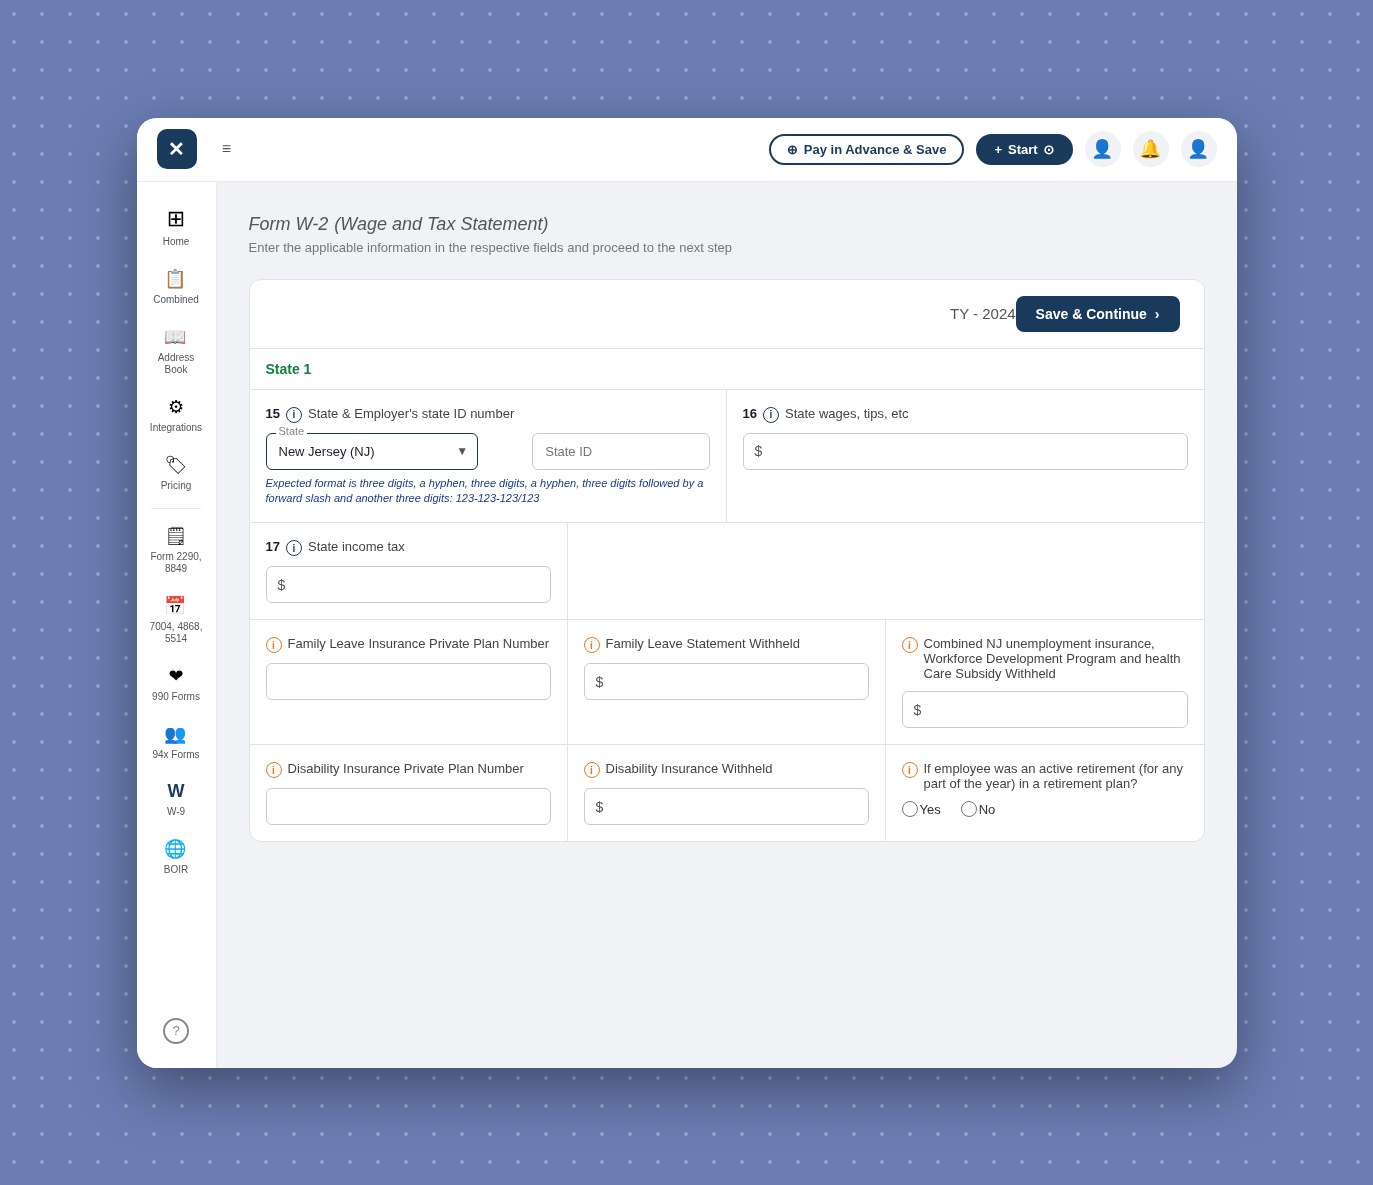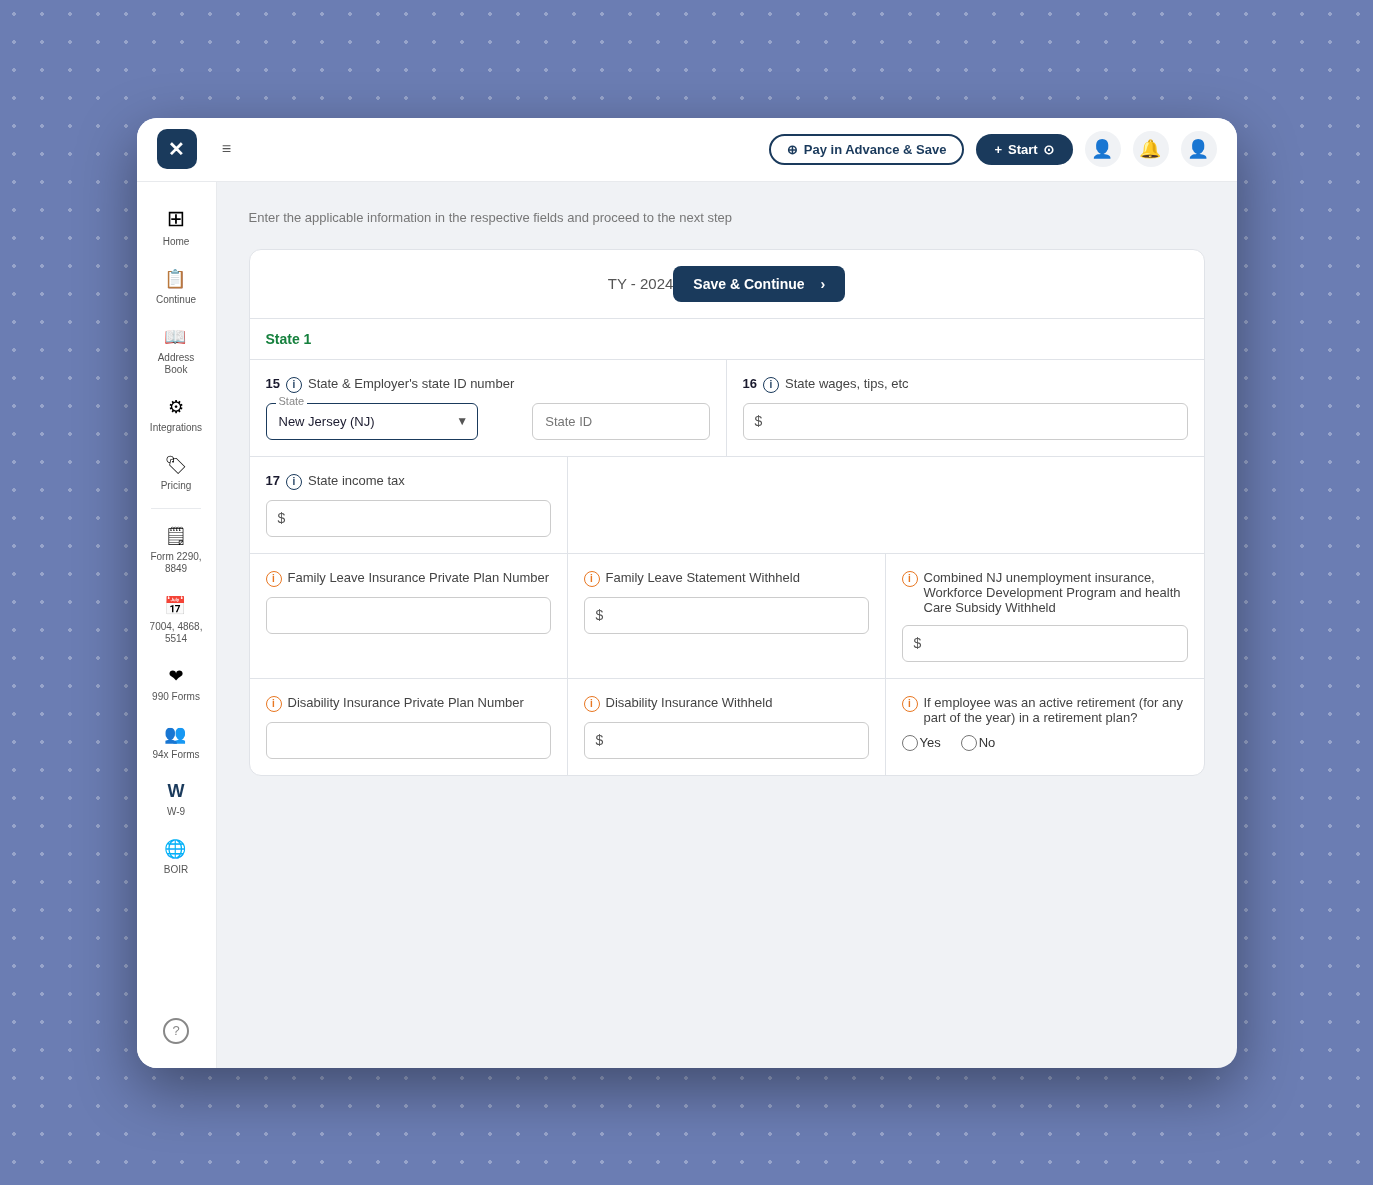--- a/index.html
+++ b/index.html
@@ -154,39 +154,39 @@
     }
     .form-card {
       background: #fff;
       border-radius: 12px;
       border: 1px solid #e0e3e8;
       overflow: hidden;
     }
     .form-card-header {
       display: flex;
       align-items: center;
-      justify-content: center;
+      justify-content: flex-end;
       padding: 16px 24px;
       border-bottom: 1px solid #e0e3e8;
     }
     .ty-label {
       font-size: 15px;
       color: #555;
       font-weight: 500;
     }
     .save-continue-btn {
       background: #1a3a5c;
       color: #fff;
       border: none;
       border-radius: 8px;
       padding: 10px 20px;
       font-size: 14px;
       font-weight: 600;
       cursor: pointer;
-      display: flex; align-items: center; gap: 16px;
+      display: flex; align-items: center; gap: 8px;
     }
     .form-section-label {
       padding: 12px 16px;
       font-size: 14px;
       font-weight: 600;
       color: #15803d;
       border-bottom: 1px solid #e0e3e8;
       background: #fff;
     }
     .form-cell {
@@ -355,21 +355,21 @@
 
   <div class="main-layout">
 
     <div class="sidebar">
       <div class="sidebar-item">
         <span class="icon">⊞</span>
         <span class="label">Home</span>
       </div>
       <div class="sidebar-item">
         <span class="icon" style="font-size:18px;">📋</span>
-        <span class="label">Continue</span>
+        <span class="label">Combined</span>
       </div>
       <div class="sidebar-item">
         <span class="icon" style="font-size:18px;">📖</span>
         <span class="label">Address Book</span>
       </div>
       <div class="sidebar-item">
         <span class="icon" style="font-size:18px;">⚙</span>
         <span class="label">Integrations</span>
       </div>
       <div class="sidebar-item">
@@ -402,20 +402,24 @@
         <span class="label">BOIR</span>
       </div>
       <div class="sidebar-bottom">
         <div class="sidebar-item">
           <span class="icon" style="font-size:18px; border:2px solid #888; border-radius:50%; width:26px; height:26px; display:flex; align-items:center; justify-content:center; color:#888; font-size:13px;">?</span>
         </div>
       </div>
     </div>
 
     <div class="content-area">
+      <h1 class="page-title">
+        <span>Form W-2</span>
+        <span>(Wage and Tax Statement)</span>
+      </h1>
       <p class="page-subtitle">Enter the applicable information in the respective fields and proceed to the next step</p>
 
       <div class="form-card">
 
         <div class="form-card-header">
           <span class="ty-label">TY - 2024</span>
           <button class="save-continue-btn">
             <span>Save &amp; Continue</span>
             <span>›</span>
           </button>
@@ -436,20 +440,21 @@
                 <span class="state-select-label">State</span>
                 <select class="state-select">
                   <option>New Jersey (NJ)</option>
                 </select>
                 <span class="select-arrow">▼</span>
               </div>
               <div class="state-id-input-wrapper">
                 <input class="text-input" type="text" placeholder="State ID" style="">
               </div>
             </div>
+            <p class="format-hint">Expected format is three digits, a hyphen, three digits, a hyphen, three digits followed by a forward slash and another three digits: 123-123-123/123</p>
           </div>
 
           <div class="form-cell" style="border-right:none; border-bottom:none;">
             <div class="field-label">
               <span class="field-num">16</span>
               <span class="info-icon">i</span>
               <span class="field-sublabel">State wages, tips, etc</span>
             </div>
             <div class="dollar-input-wrapper">
               <span class="dollar-sign">$</span>

